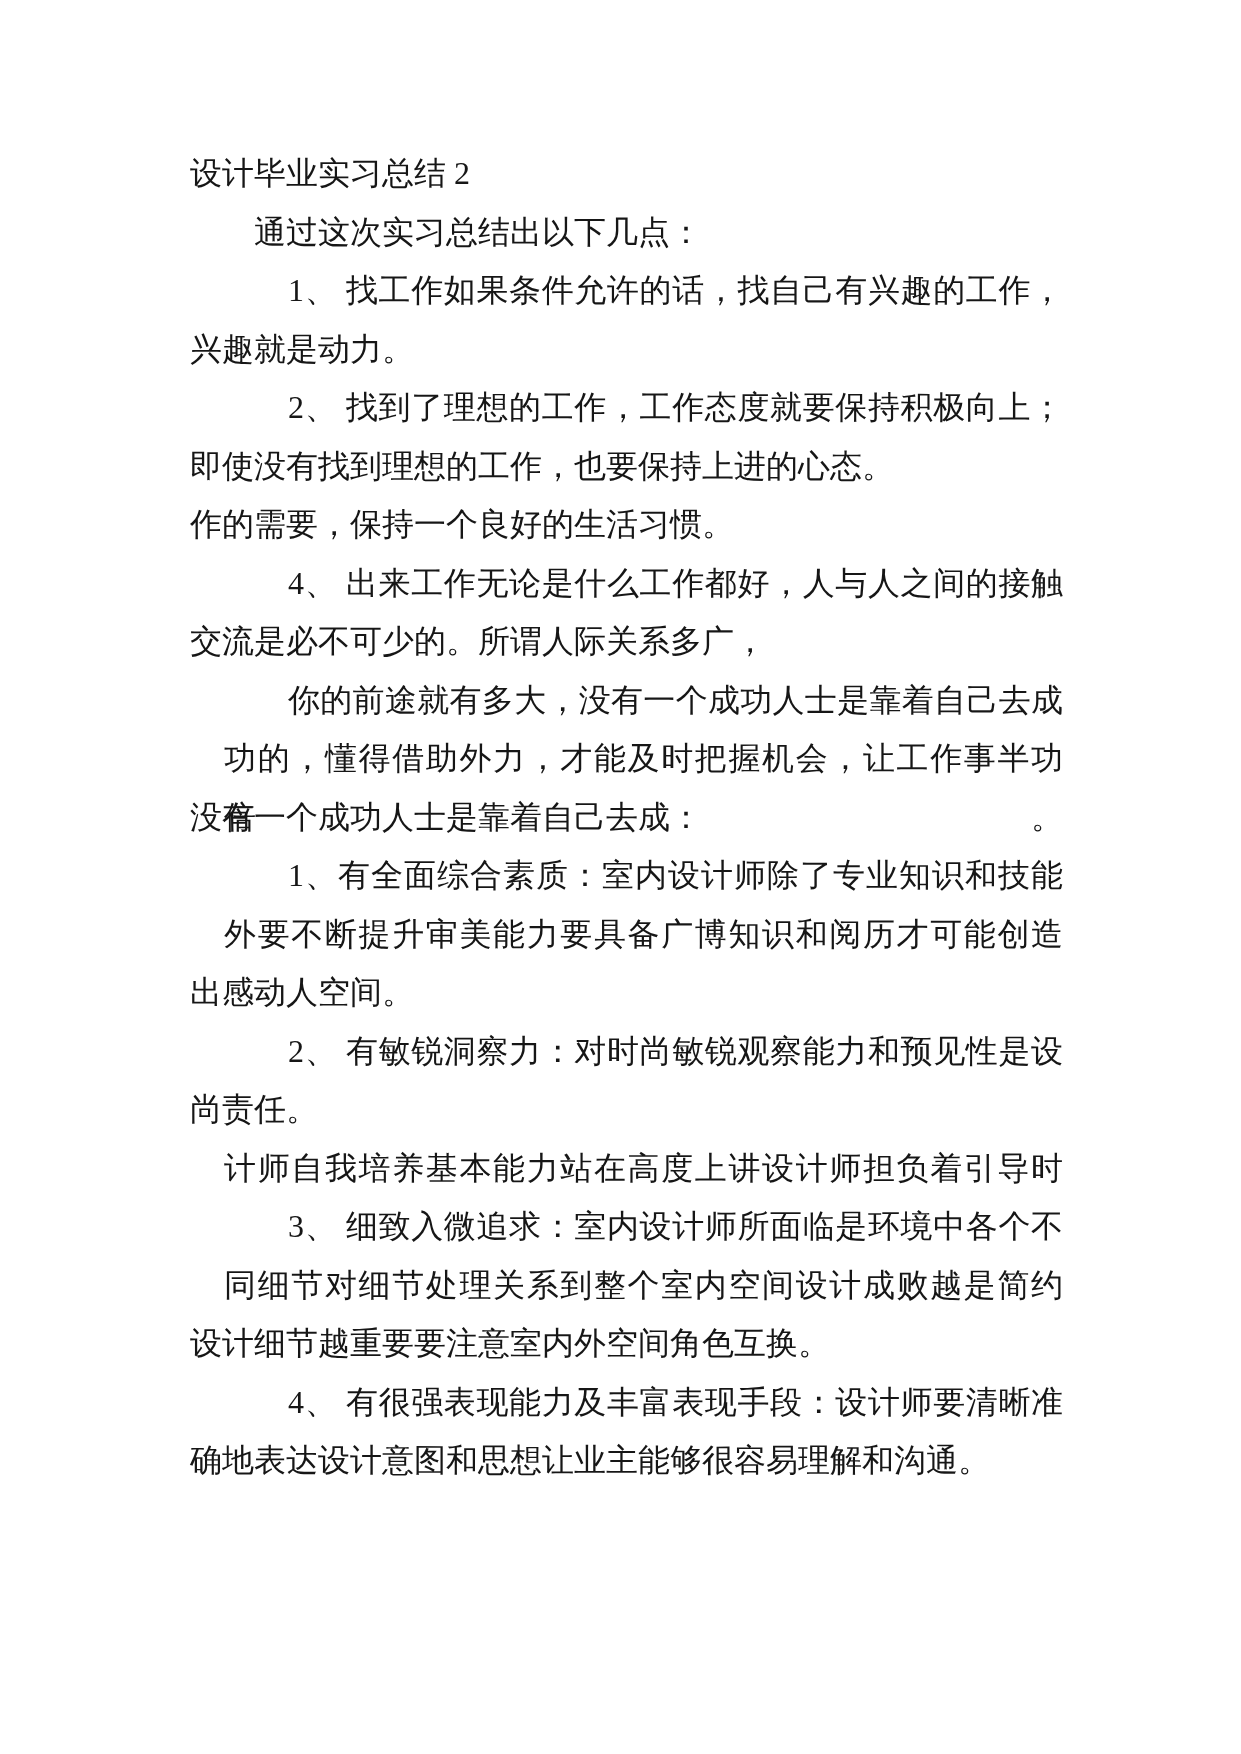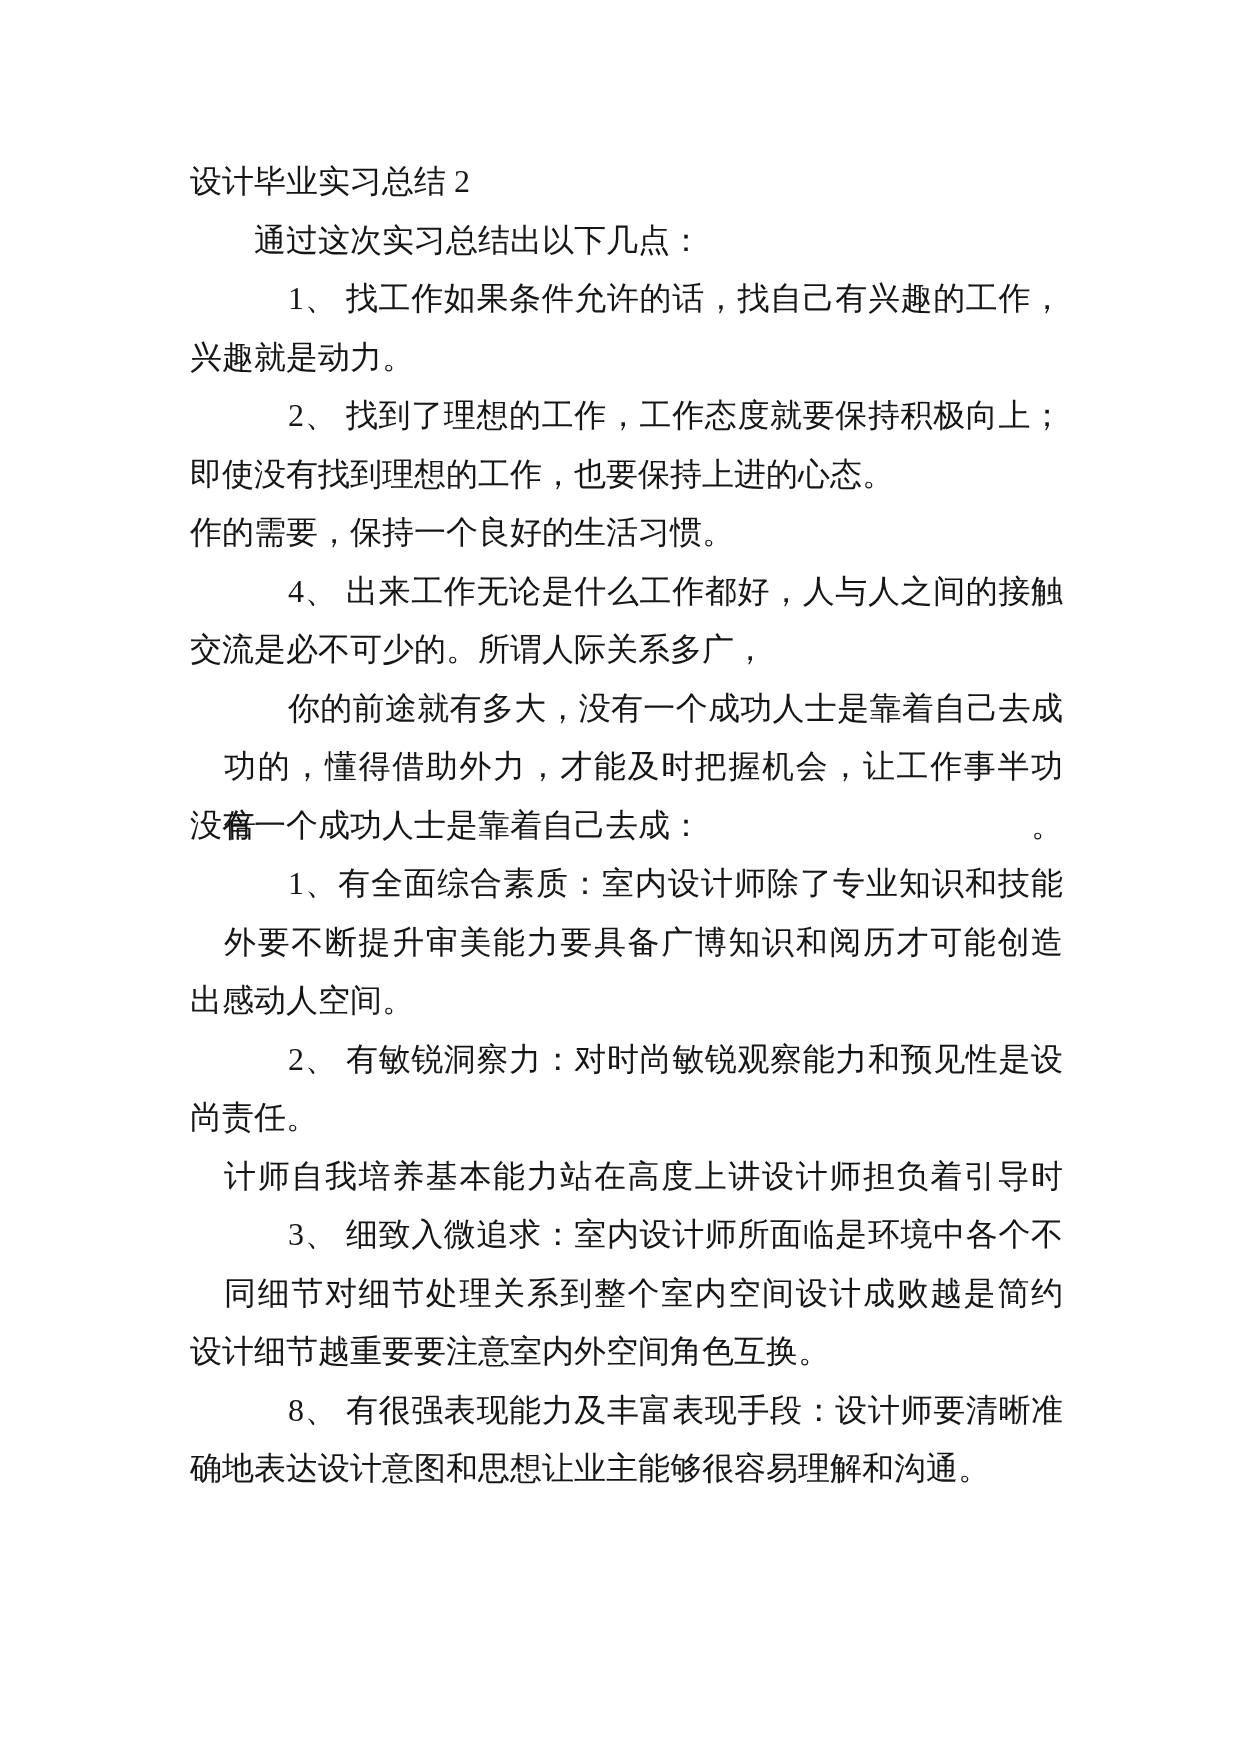--- a/index.html
+++ b/index.html
@@ -12,21 +12,21 @@
     width: 1241px;
     height: 1754px;
     background: #ffffff;
     overflow: hidden;
     font-family: "Liberation Serif", "DejaVu Serif", serif;
     color: #161616;
   }
   .content {
     position: absolute;
     left: 190px;
-    top: 152px;
+    top: 144px;
     width: 873px;
   }
   .line {
     font-size: 32px;
     line-height: 58.5px;
     height: 58.5px;
     text-align: left;
     font-weight: normal;
     font-kerning: none;
   }
@@ -60,16 +60,16 @@
     <div class="line">没有一个成功人士是靠着自己去成：</div>
     <div class="line ind jst">1、有全面综合素质：室内设计师除了专业知识和技能</div>
     <div class="line jst">外要不断提升审美能力要具备广博知识和阅历才可能创造</div>
     <div class="line">出感动人空间。</div>
     <div class="line ind jst">2、 有敏锐洞察力：对时尚敏锐观察能力和预见性是设</div>
     <div class="line">尚责任。</div>
     <div class="line jst">计师自我培养基本能力站在高度上讲设计师担负着引导时</div>
     <div class="line ind jst">3、 细致入微追求：室内设计师所面临是环境中各个不</div>
     <div class="line jst">同细节对细节处理关系到整个室内空间设计成败越是简约</div>
     <div class="line">设计细节越重要要注意室内外空间角色互换。</div>
-    <div class="line ind jst">8、 有很强表现能力及丰富表现手段：设计师要清晰准</div>
+    <div class="line ind jst">4、 有很强表现能力及丰富表现手段：设计师要清晰准</div>
     <div class="line">确地表达设计意图和思想让业主能够很容易理解和沟通。</div>
   </div>
 </div>
 
 </body></html>

